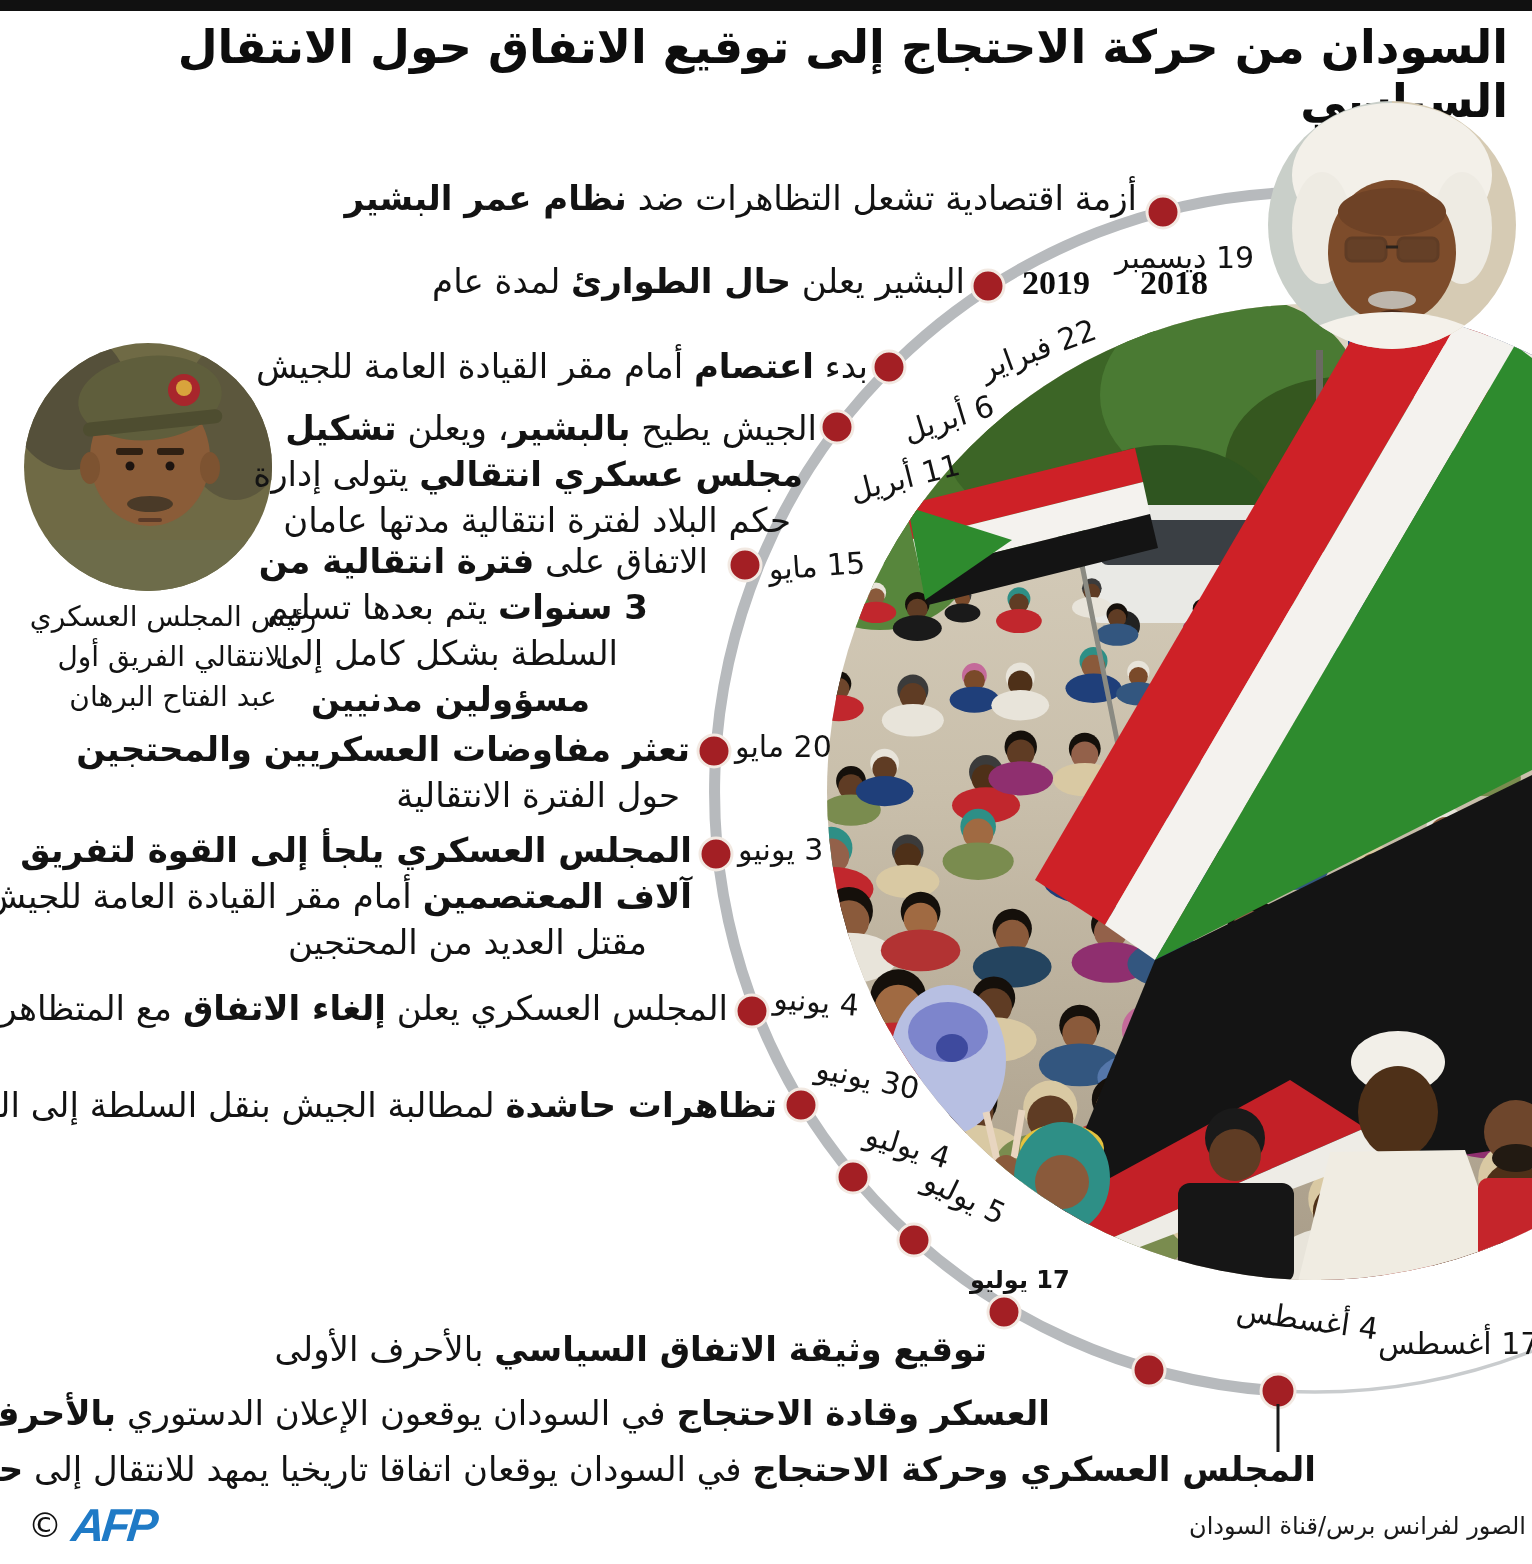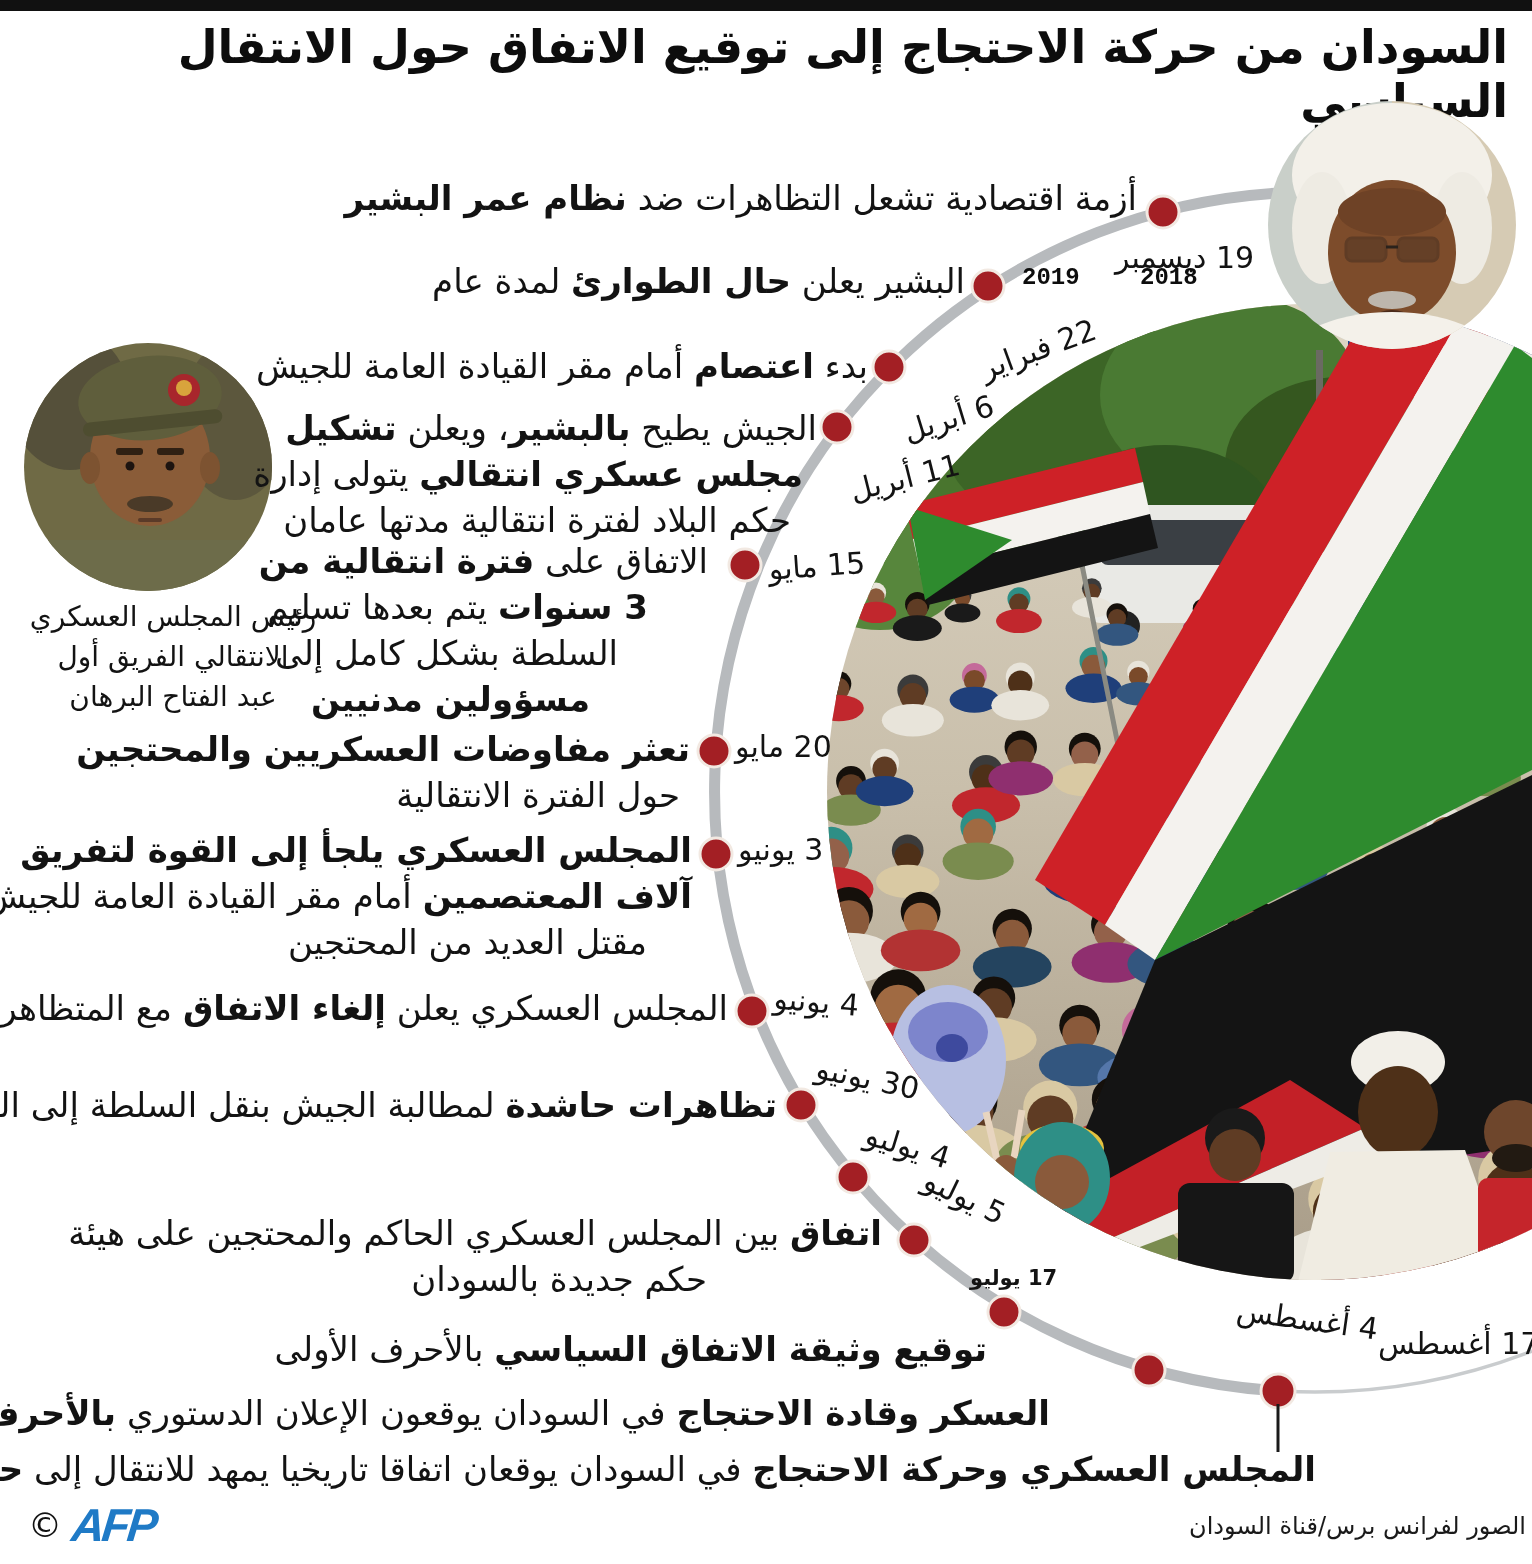--- a/index.html
+++ b/index.html
@@ -7,23 +7,23 @@
           font-family:"DejaVu Sans",sans-serif;color:#111;}
   .topbar{position:absolute;left:0;top:0;width:1532px;height:11px;background:#111;}
   .title{position:absolute;top:20px;right:24px;margin:0;direction:rtl;text-align:right;
          font-size:46px;font-weight:bold;color:#0d0d0d;letter-spacing:0;}
   svg{position:absolute;left:0;top:0;}
   .ev{position:absolute;direction:rtl;text-align:right;font-size:34px;line-height:46px;color:#131313;}
   .ev .ln{white-space:nowrap;}
   .ev .b{font-weight:bold;}
   .date{position:absolute;direction:rtl;font-size:30px;color:#131313;white-space:nowrap;
         transform-origin:right top;}
-  .dbold{font-weight:bold;font-size:21px;}
-  .year{position:absolute;font-family:Liberation Mono, monospace;
-        font-weight:bold;font-size:24px;color:#0d0d0d;}
+  .dbold{font-weight:bold;font-size:24px;}
+  .year{position:absolute;font-family:Liberation Serif, serif;
+        font-weight:bold;font-size:34px;color:#0d0d0d;}
   #d2{left:968px;top:312px;transform:rotate(-20deg);}
   #d3{left:895px;top:388px;transform:rotate(-17deg);}
   #d4{left:843px;top:447px;transform:rotate(-14deg);}
   #d5{left:767px;top:545px;transform:rotate(-4deg);}
   #d1{left:1115px;top:228px;margin-top:12px;}
   #d6{left:735px;top:729px;}
   #d7{left:738px;top:832px;}
   #d8{left:775px;top:988px;transform:rotate(5deg);}
   #d9{left:818px;top:1072px;transform:rotate(12deg);}
   #d10{left:868px;top:1142px;transform:rotate(17deg);}
@@ -514,24 +514,20 @@
     <div class="ln"><span class="b">المجلس العسكري يلجأ إلى القوة لتفريق</span></div>
     <div class="ln"><span class="b">آلاف المعتصمين</span><span> أمام مقر القيادة العامة للجيش.</span></div>
     <div class="ln"><span>مقتل العديد من المحتجين</span></div>
   </div>
   <div class="ev" id="ev8">
     <div class="ln"><span>المجلس العسكري يعلن </span><span class="b">إلغاء الاتفاق</span><span> مع المتظاهرين بشأن</span></div>
   </div>
   <div class="ev" id="ev9">
     <div class="ln"><span class="b">تظاهرات حاشدة</span><span> لمطالبة الجيش بنقل السلطة إلى المدنيّين</span></div>
   </div>
-  <div class="ev" id="ev11">
-    <div class="ln"><span class="b">اتفاق</span><span> بين المجلس العسكري الحاكم والمحتجين على هيئة</span></div>
-    <div class="ln"><span>حكم جديدة بالسودان</span></div>
-  </div>
   <div class="ev" id="ev12">
     <div class="ln"><span class="b">توقيع وثيقة الاتفاق السياسي</span><span> بالأحرف الأولى</span></div>
   </div>
   <div class="ev" id="ev13">
     <div class="ln"><span class="b">العسكر وقادة الاحتجاج</span><span> في السودان يوقعون الإعلان الدستوري </span><span class="b">بالأحرف الأولى</span></div>
   </div>
   <div class="ev" id="ev14">
     <div class="ln"><span class="b">المجلس العسكري وحركة الاحتجاج</span><span> في السودان يوقعان اتفاقا تاريخيا يمهد للانتقال إلى </span><span class="b">حكم مدني</span></div>
   </div>
 

